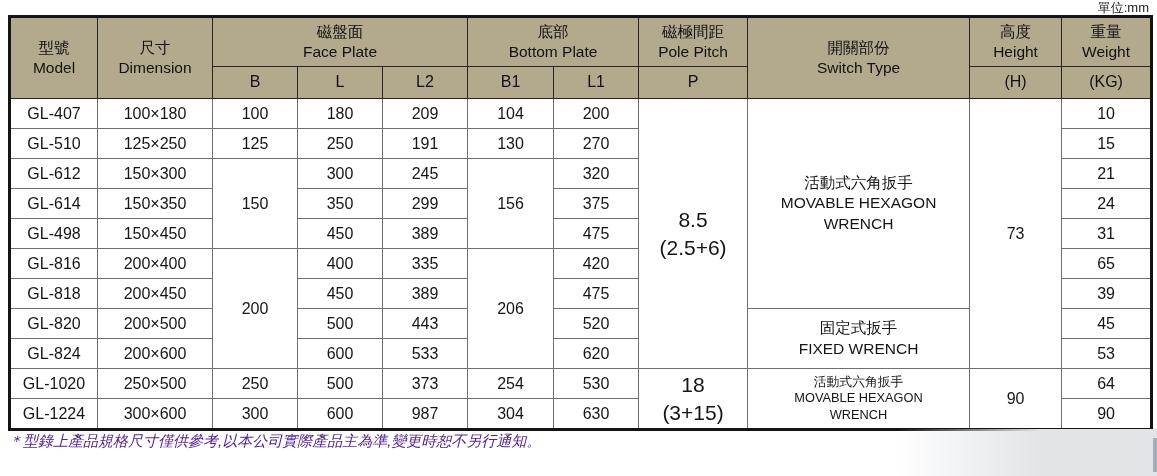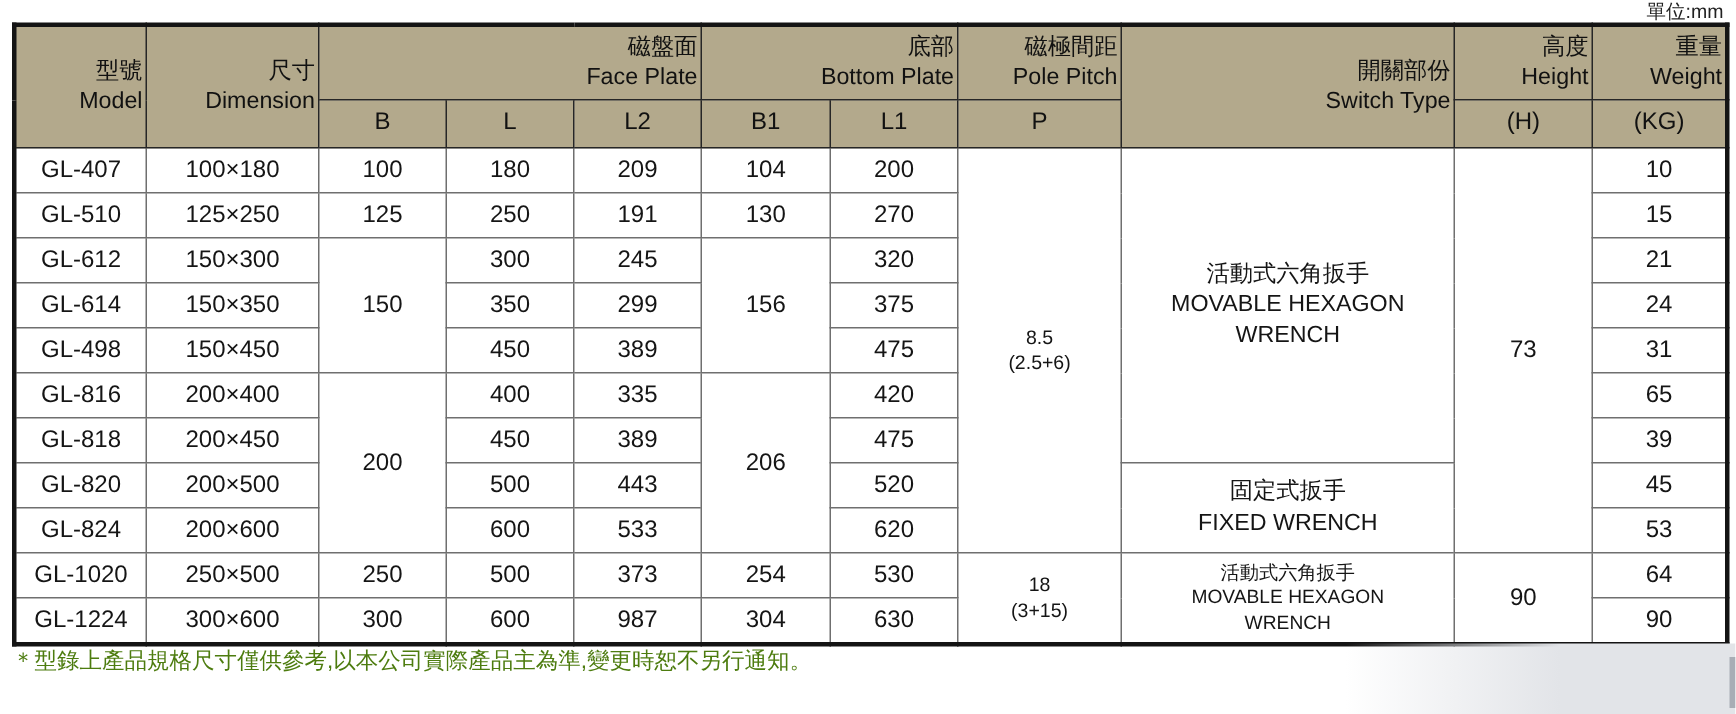--- a/index.html
+++ b/index.html
@@ -26,37 +26,37 @@
   .spec-table th{
     background:#b3a98c;
     border:1.6px solid #262626;
     font-weight:normal;
     font-size:15.5px;
     line-height:1.3;
     padding:1px 2px;
     text-align:center;
     color:#111;
   }
-  .spec-table thead tr.top-row th{height:46px;text-align:right;}
+  .spec-table thead tr.top-row th{height:46px;}
   .spec-table thead tr.sub-row th{height:29px;font-size:16px;}
   .spec-table td{
     border:1.8px solid #6f6f6f;
     text-align:center;
     font-size:16px;
     height:29px;
     padding:0 2px;
     background:#fff;
     color:#151515;
   }
   .spec-table td.switch{font-size:15.5px;line-height:1.32;}
   .spec-table td.switch-sm{font-size:12.8px;line-height:1.3;}
-  .spec-table td.pitch{font-size:13px;line-height:1.3;}
+  .spec-table td.pitch{font-size:21px;line-height:1.3;}
   .footnote{
     position:absolute;left:8px;top:431px;
-    font-size:15px;line-height:19px;color:#4d7c0f;
+    font-size:15px;line-height:19px;color:#4c1d95;font-style:italic;
   }
   .footnote .fn-en{padding-left:10px;}
   .corner-shade{
     position:absolute;right:0;bottom:0;
     width:260px;height:47px;
     background:linear-gradient(90deg,rgba(226,228,232,0) 0%,#e2e4e8 55%);
     pointer-events:none;
   }
   .edge-sliver{
     position:absolute;right:0;bottom:4px;

